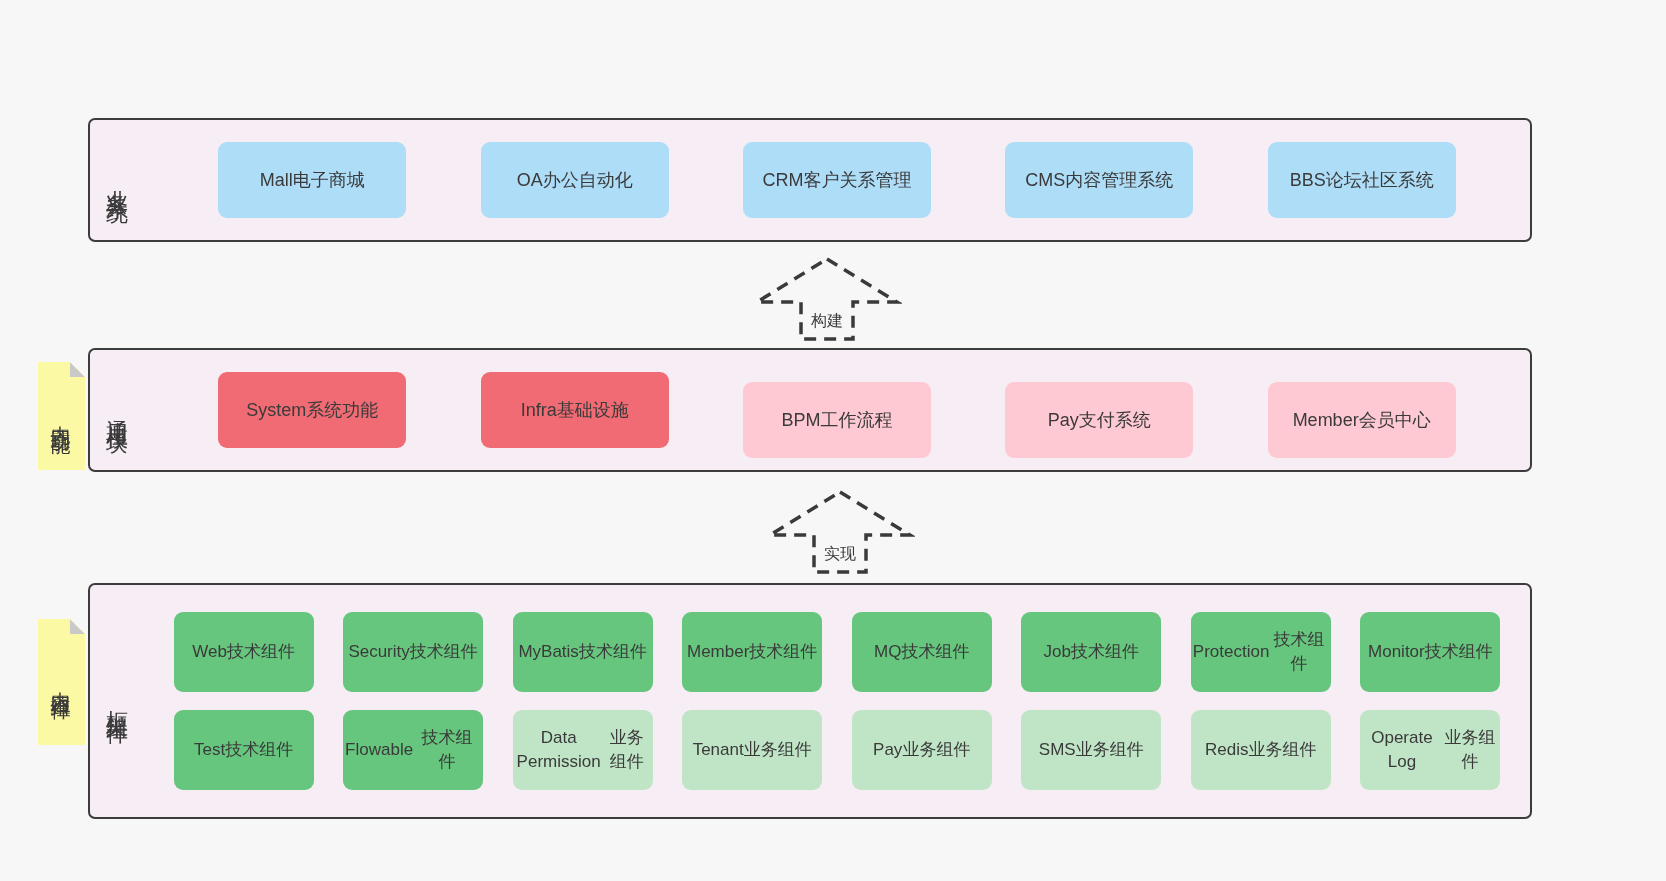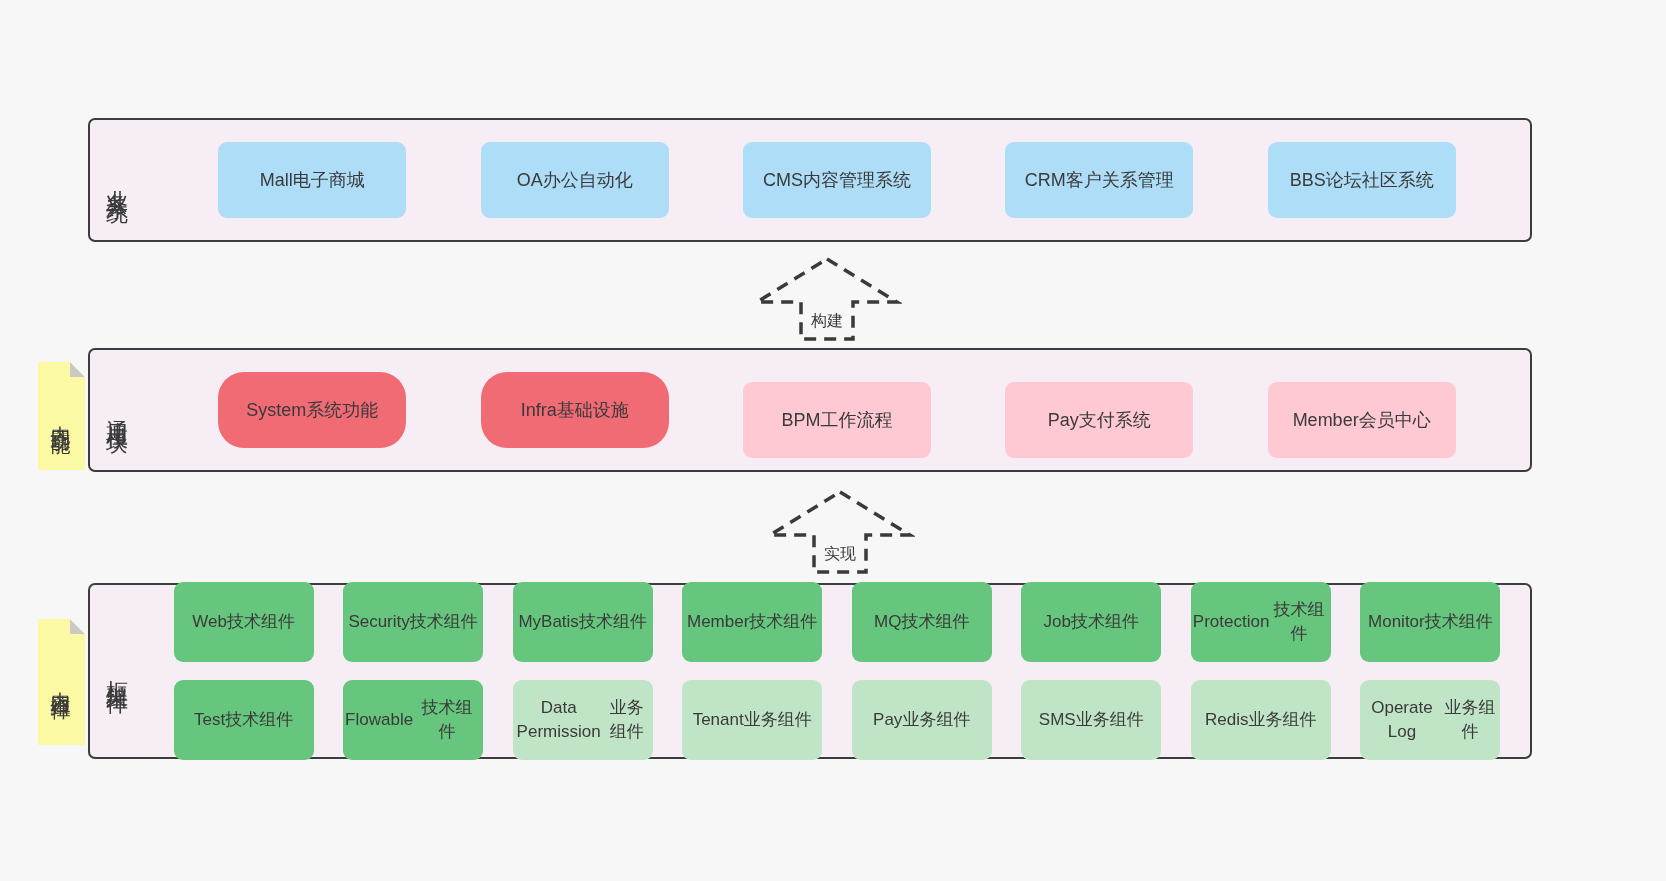--- a/index.html
+++ b/index.html
@@ -9,34 +9,34 @@
   }
   html,body{margin:0;padding:0;}
   body{background:var(--page_bg);font-family:"Liberation Sans",sans-serif;color:var(--text);}
   .stage{position:relative;width:1666px;height:881px;background:var(--page_bg);overflow:hidden;}
 
   .band{position:absolute;left:88px;width:1444px;box-sizing:border-box;
         background:var(--band_bg);border:2px solid var(--band_border);border-radius:7px;
         display:flex;z-index:1;}
   .band-1{top:118px;height:124px;}
   .band-2{top:348px;height:124px;}
-  .band-3{top:583px;height:176px;}
+  .band-3{top:583px;height:236px;}
 
   .band-label{flex:0 0 54px;display:flex;align-items:center;justify-content:center;}
   .vtext{writing-mode:vertical-rl;text-orientation:upright;font-size:22px;letter-spacing:4px;color:var(--text);}
 
   .rows{flex:1;display:flex;flex-direction:column;justify-content:center;gap:18px;}
   .band-row{display:flex;justify-content:space-evenly;align-items:center;}
 
   .box{display:flex;flex-direction:row;align-items:center;justify-content:center;
        border-radius:9px;text-align:center;font-size:18px;line-height:1.5;color:var(--text);}
   .box.wide{width:188px;height:76px;}
   .box.small{width:140px;height:80px;font-size:17px;line-height:1.4;padding:0 2px;box-sizing:border-box;}
   .c-blue{background:var(--blue);}
-  .c-red{background:var(--red);border-radius:26px;}
+  .c-red{background:var(--red);}
   .c-pink{background:var(--pink);margin-top:20px;}
   .c-green{background:var(--green);}
   .c-lightgreen{background:var(--light_green);}
 
   .sticky{position:absolute;left:38px;width:47px;background:var(--yellow);z-index:3;
           display:flex;align-items:center;justify-content:center;
           clip-path:polygon(0 0,calc(100% - 15px) 0,100% 15px,100% 100%,0 100%);}
   .sticky::after{content:"";position:absolute;top:0;right:0;width:15px;height:15px;
           background:var(--fold);clip-path:polygon(0 0,100% 100%,0 100%);}
   .sticky-1{top:362px;height:108px;}
@@ -64,26 +64,26 @@
       <div class="band-row">
         <div class="box wide c-blue">
           <div>Mall</div>
           <div>电子商城</div>
         </div>
         <div class="box wide c-blue">
           <div>OA</div>
           <div>办公自动化</div>
         </div>
         <div class="box wide c-blue">
+          <div>CRM</div>
+          <div>客户关系管理</div>
+        </div>
+        <div class="box wide c-blue">
           <div>CMS</div>
           <div>内容管理系统</div>
-        </div>
-        <div class="box wide c-blue">
-          <div>CRM</div>
-          <div>客户关系管理</div>
         </div>
         <div class="box wide c-blue">
           <div>BBS</div>
           <div>论坛社区系统</div>
         </div>
       </div>
     </div>
   </div>
 
   <div class="arrow arrow-1">

